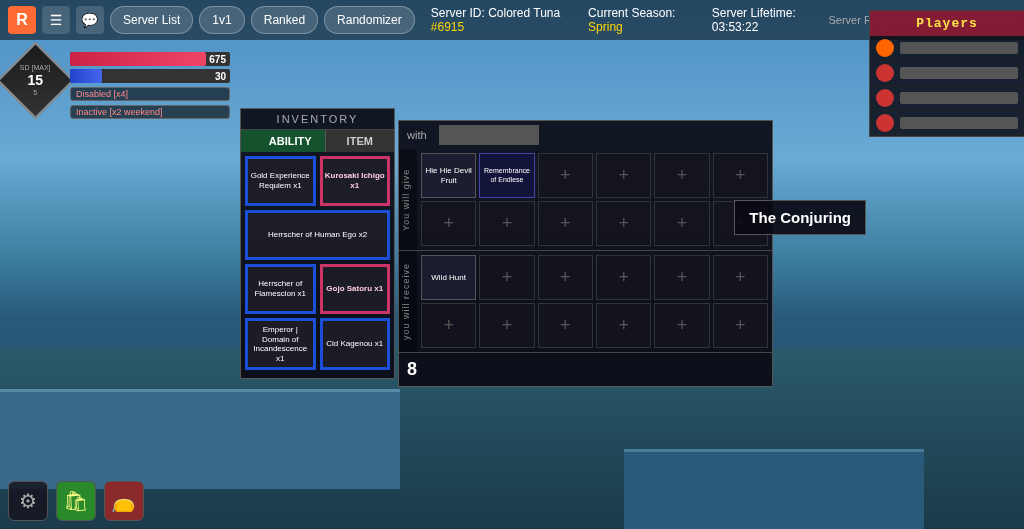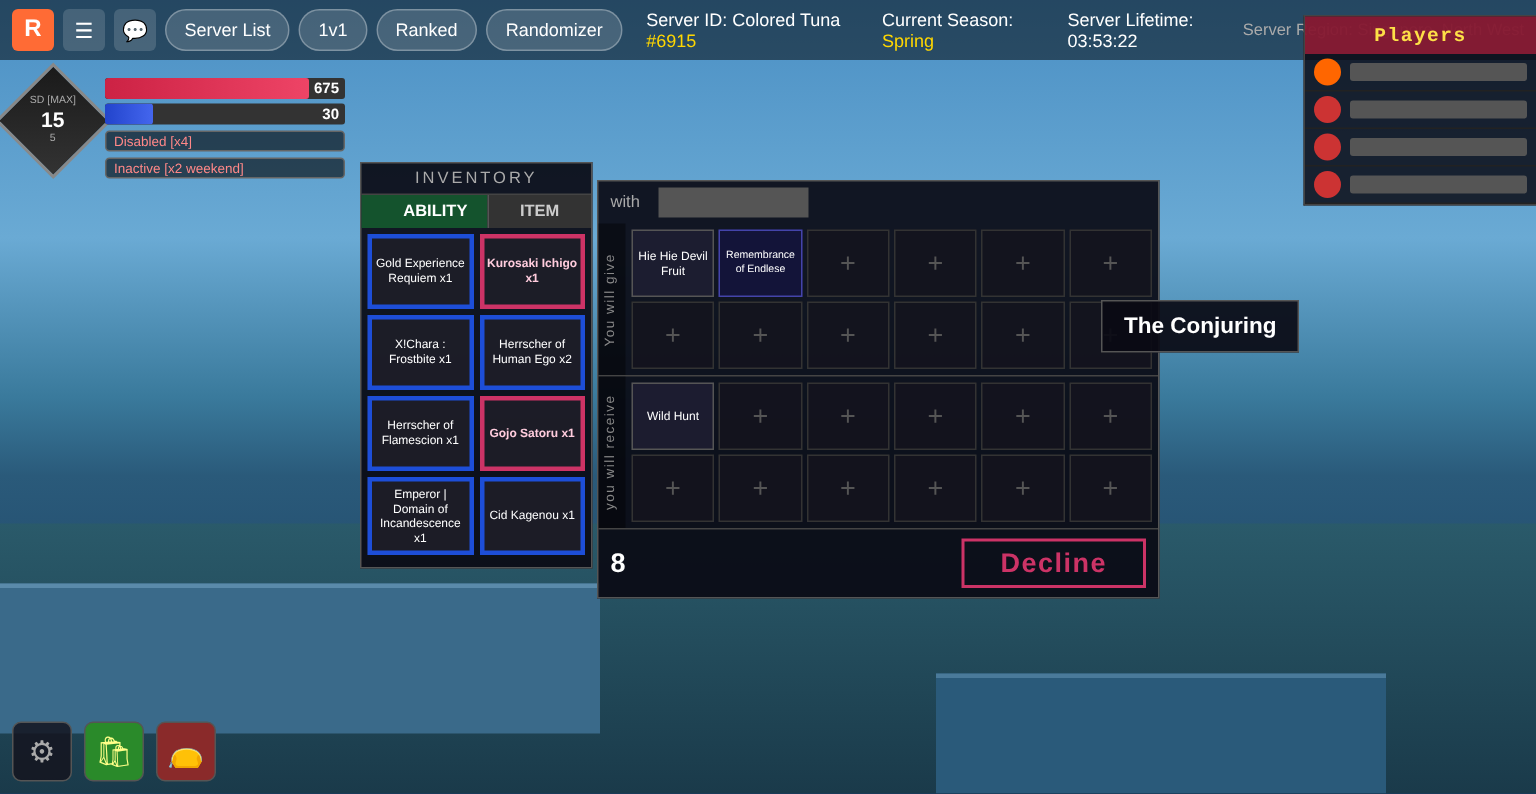--- a/index.html
+++ b/index.html
@@ -536,21 +536,20 @@
   <div class="inventory-tabs">
     <div class="inv-tab ability">ABILITY</div>
     <div class="inv-tab item">ITEM</div>
   </div>
   <div class="inventory-grid">
     <div class="inv-row">
       <div class="inv-cell">Gold Experience Requiem x1</div>
       <div class="inv-cell highlighted">Kurosaki Ichigo x1</div>
     </div>
     <div class="inv-row">
-      <div class="inv-cell">X!Chara : Frostbite x1</div>
       <div class="inv-cell">Herrscher of Human Ego x2</div>
     </div>
     <div class="inv-row">
       <div class="inv-cell">Herrscher of Flamescion x1</div>
       <div class="inv-cell highlighted">Gojo Satoru x1</div>
     </div>
     <div class="inv-row">
       <div class="inv-cell">Emperor | Domain of Incandescence x1</div>
       <div class="inv-cell">Cid Kagenou x1</div>
     </div>
@@ -608,21 +607,20 @@
         <div class="t-cell">+</div>
         <div class="t-cell">+</div>
         <div class="t-cell">+</div>
         <div class="t-cell">+</div>
       </div>
     </div>
   </div>
 
   <div class="trading-footer">
     <span class="trade-count">8</span>
-    <button class="decline-btn">Decline</button>
   </div>
 </div>
 
 <div class="players-panel">
   <div class="players-title">Players</div>
   <div class="player-entry">
     <div class="player-avatar-dot" style="background:#ff6600;"></div>
     <div class="player-name-bar"></div>
   </div>
   <div class="player-entry">

